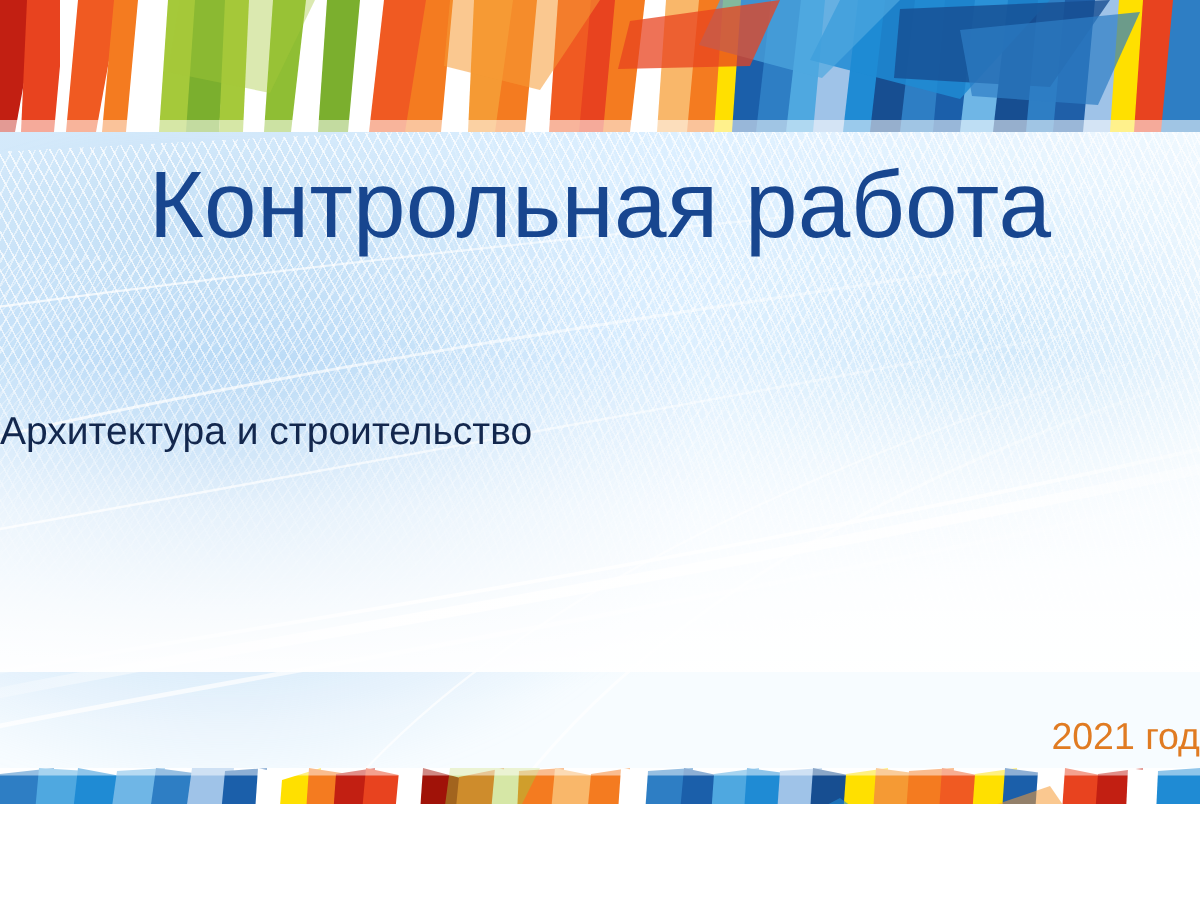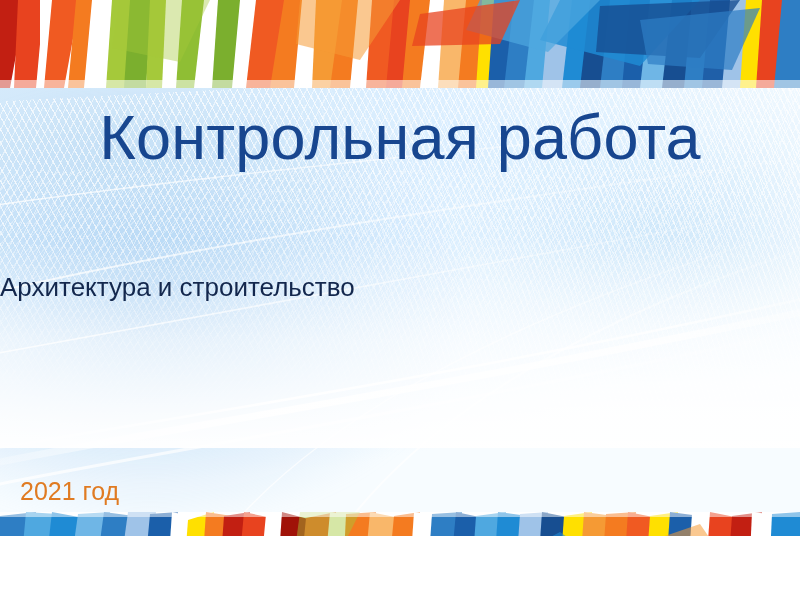--- a/index.html
+++ b/index.html
@@ -145,21 +145,21 @@
     line-height: 1.2;
     font-weight: 400;
     color: #13274D;
     white-space: nowrap;
   }
   .year {
     position: absolute;
     left: 0;
     right: 0;
     top: 476px;
-    text-align: left;
+    text-align: right;
     font-size: 25px;
     line-height: 1.2;
     font-weight: 400;
     color: #E07B22;
     white-space: nowrap;
     padding-left: 20px;
   }
 </style>
 </head>
 <body>

